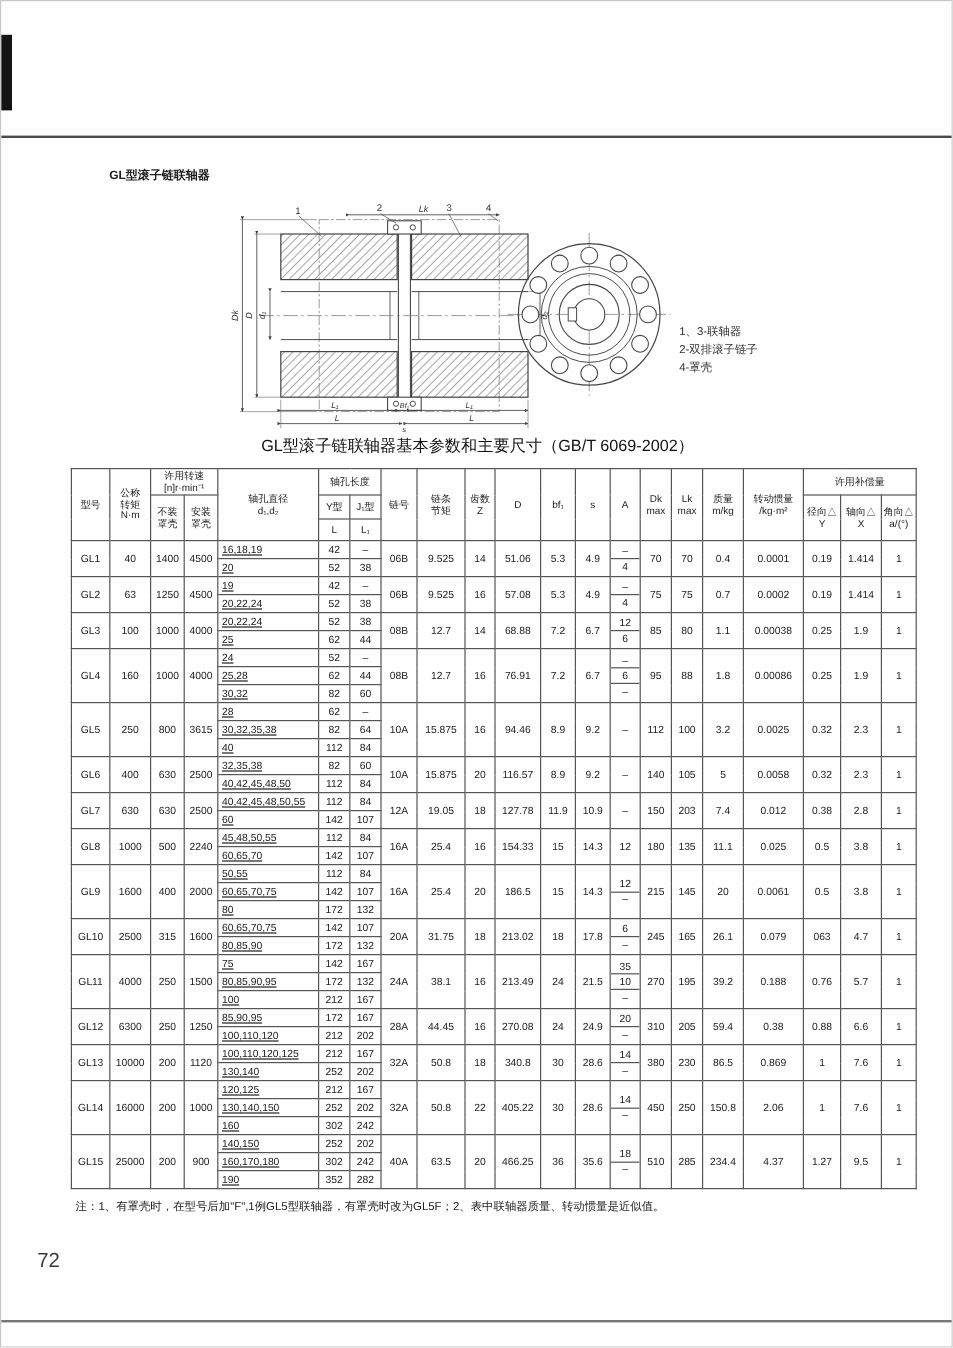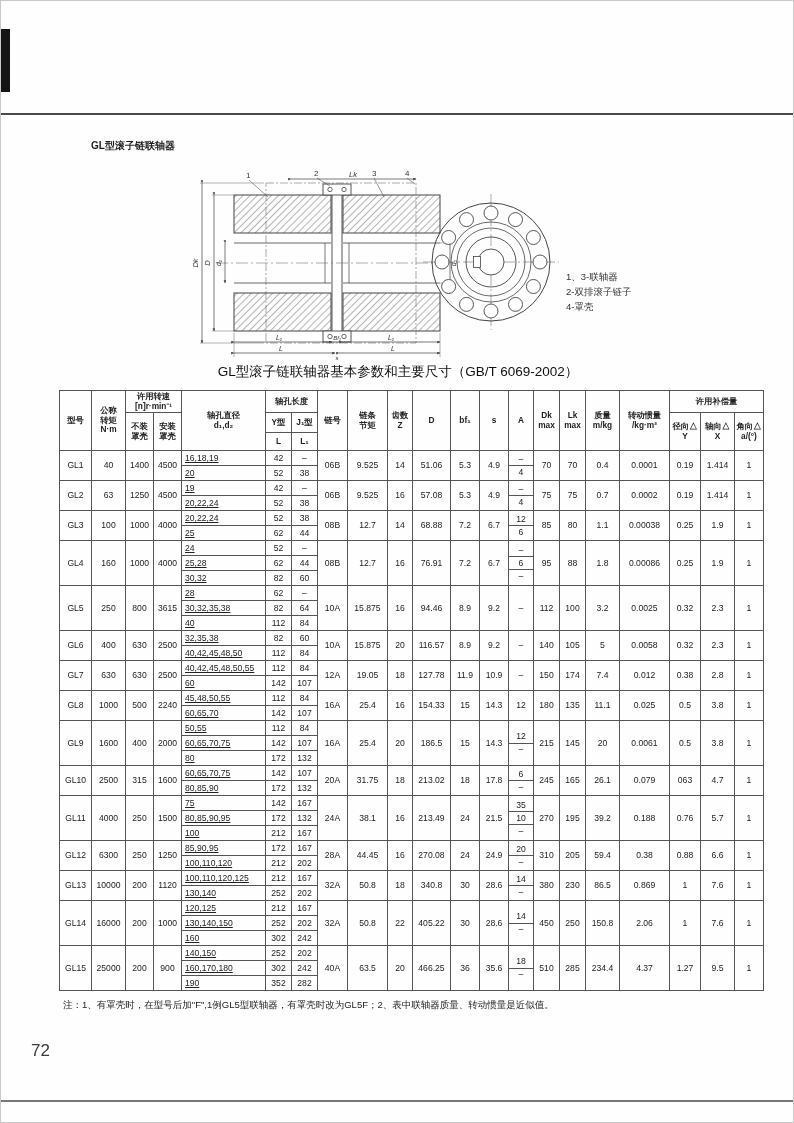--- a/index.html
+++ b/index.html
@@ -13,21 +13,21 @@
   .banner span{font-size:17px;font-weight:bold;letter-spacing:3px;color:#333;}
   .section-title{position:absolute;left:90px;top:138px;font-size:10px;font-weight:bold;color:#1c1c1c;}
   .diagram{position:absolute;left:185px;top:166px;width:565px;height:196px;}
   .legend{position:absolute;left:565px;top:268px;font-size:9.5px;line-height:15px;color:#333;}
   .table-title{position:absolute;left:0;top:362px;width:794px;text-align:center;
                font-size:13.5px;font-weight:normal;color:#111;}
   .spec-table{position:absolute;left:58px;top:389px;width:681px;border-collapse:collapse;
               table-layout:fixed;font-size:8.6px;color:#222;border:1.5px solid #444;}
   .spec-table th,.spec-table td{border:1px solid #555;padding:0 1px;text-align:center;
               vertical-align:middle;line-height:1.18;overflow:hidden;}
-  .spec-table thead th{font-weight:bold;white-space:pre-line;font-size:8.3px;}
+  .spec-table thead th{font-weight:normal;white-space:pre-line;font-size:8.3px;}
   .spec-table thead tr:nth-child(1){height:22px;}
   .spec-table thead tr:nth-child(2){height:20px;}
   .spec-table thead tr:nth-child(3){height:18px;}
   .spec-table tbody tr{height:15px;}
   .spec-table td.bore{text-align:left;padding-left:3px;text-decoration:underline;}
   .spec-table td.acell{padding:0;}
   .a-stack{display:flex;flex-direction:column;height:100%;}
   .a-stack div{flex:1;display:flex;align-items:center;justify-content:center;min-height:12px;}
   .a-stack div + div{border-top:1px solid #555;}
   .note{position:absolute;left:62px;top:998px;width:680px;font-size:9.5px;color:#222;}
@@ -448,21 +448,21 @@
           <td rowspan="2">18</td>
           <td rowspan="2">127.78</td>
           <td rowspan="2">11.9</td>
           <td rowspan="2">10.9</td>
           <td rowspan="2" class="acell">
             <div class="a-stack">
               <div>–</div>
             </div>
           </td>
           <td rowspan="2">150</td>
-          <td rowspan="2">174</td>
+          <td rowspan="2">203</td>
           <td rowspan="2">7.4</td>
           <td rowspan="2">0.012</td>
           <td rowspan="2">0.38</td>
           <td rowspan="2">2.8</td>
           <td rowspan="2">1</td>
         </tr>
         <tr>
           <td class="bore">60</td>
           <td>142</td>
           <td>107</td>

